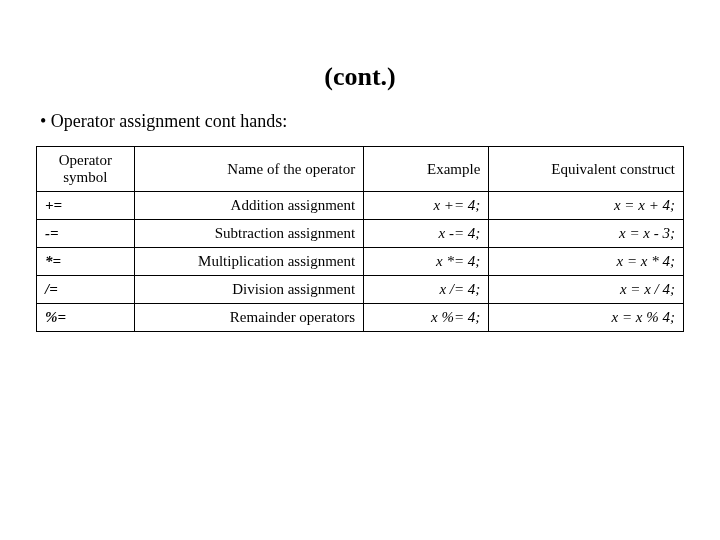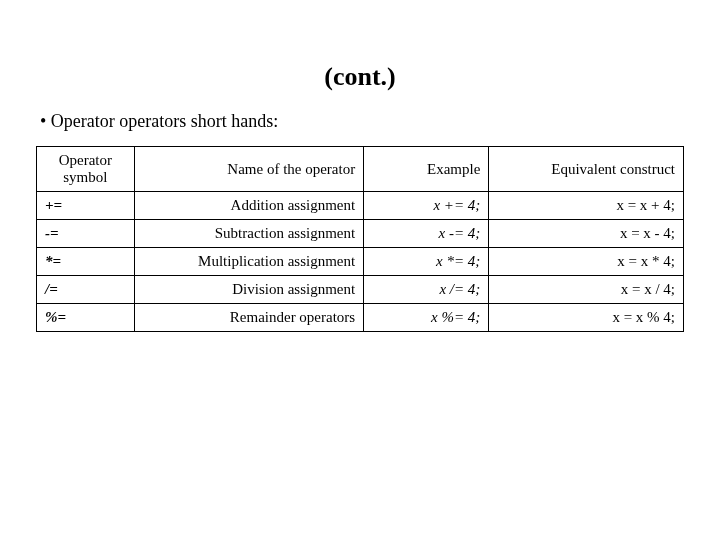--- a/index.html
+++ b/index.html
@@ -52,36 +52,37 @@
     }
     td.name-col {
       width: 165px;
     }
     td.example-col {
       width: 90px;
       font-style: italic;
     }
     td.equiv-col {
       width: 140px;
+      font-style: italic;
     }
     th.operator-header {
       text-align: center;
     }
   </style>
 </head>
 <body>
 
 <div class="page">
   <div class="title">
     <br>
     <span>(cont.)</span>
   </div>
   <div class="subtitle">
     <span>•</span>
-    <span>Operator operators short hands:</span>
+    <span>Operator assignment cont hands:</span>
   </div>
   <table>
     <thead>
       <tr>
         <th class="operator-header">Operator symbol</th>
         <th>Name of the operator</th>
         <th>Example</th>
         <th>Equivalent construct</th>
       </tr>
     </thead>
@@ -89,21 +90,21 @@
     <tr>
           <td class="operator-col">+=</td>
           <td class="name-col">Addition assignment</td>
           <td class="example-col">x += 4;</td>
           <td class="equiv-col">x = x + 4;</td>
         </tr>
         <tr>
           <td class="operator-col">-=</td>
           <td class="name-col">Subtraction assignment</td>
           <td class="example-col">x -= 4;</td>
-          <td class="equiv-col">x = x - 4;</td>
+          <td class="equiv-col">x = x - 3;</td>
         </tr>
         <tr>
           <td class="operator-col">*=</td>
           <td class="name-col">Multiplication assignment</td>
           <td class="example-col">x *= 4;</td>
           <td class="equiv-col">x = x * 4;</td>
         </tr>
         <tr>
           <td class="operator-col">/=</td>
           <td class="name-col">Division assignment</td>

